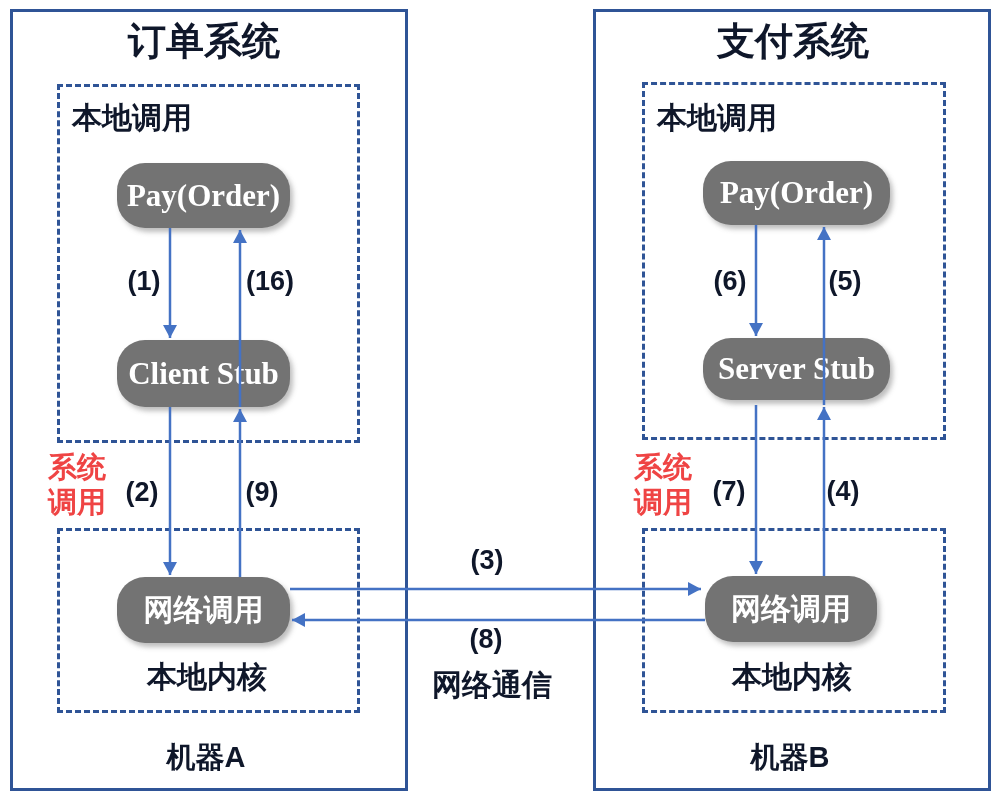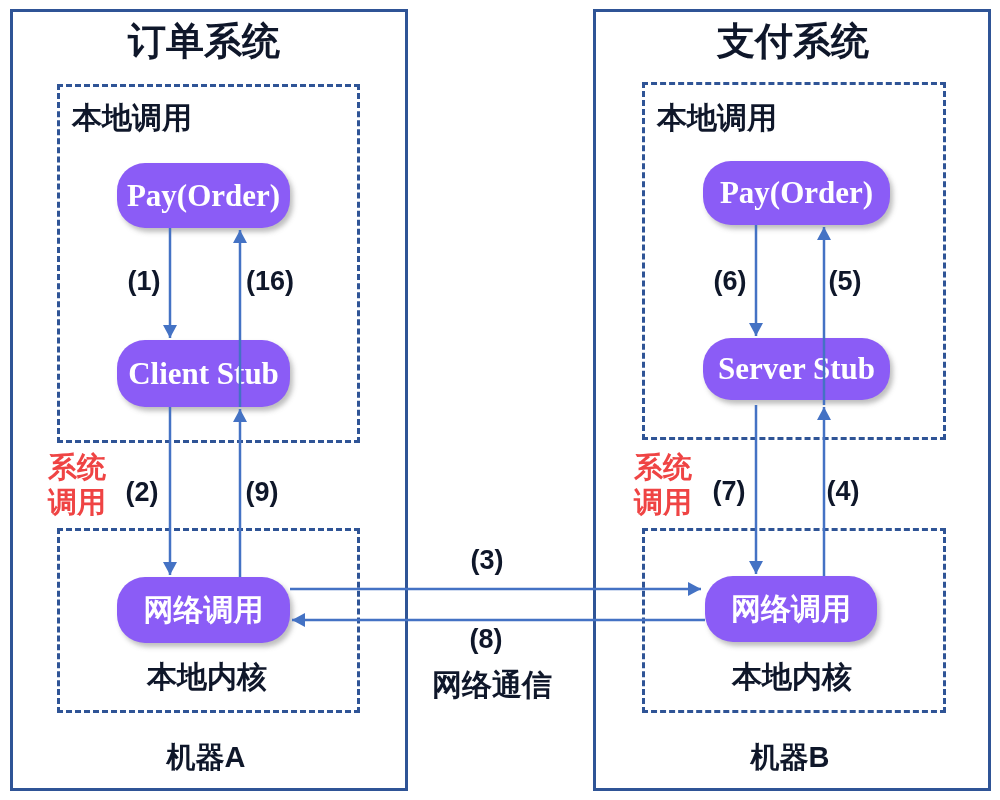--- a/index.html
+++ b/index.html
@@ -7,21 +7,21 @@
     position:relative;width:1000px;height:800px;background:#ffffff;overflow:hidden;
     font-family:"Liberation Sans","DejaVu Sans",sans-serif;
   }
   .machine-box{
     position:absolute;border:3px solid #2F5496;background:transparent;z-index:1;
   }
   .dashed-box{
     position:absolute;border:3px dashed #2F5496;background:transparent;z-index:1;
   }
   .orange-box{
-    position:absolute;background:#8b5cf6;z-index:2;
+    position:absolute;background:#737373;z-index:2;
     display:flex;align-items:center;justify-content:center;
     color:#ffffff;font-weight:bold;
     box-shadow:3px 4px 5px rgba(110,110,110,0.45);
     border-radius:28px;
   }
   .orange-box.en{font-family:"Liberation Serif","DejaVu Serif",serif;font-size:31px;}
   .orange-box.cn{font-family:"Liberation Sans","DejaVu Sans",sans-serif;font-size:30px;}
   .lbl{
     position:absolute;color:#0f172a;font-weight:bold;z-index:4;white-space:nowrap;
   }

